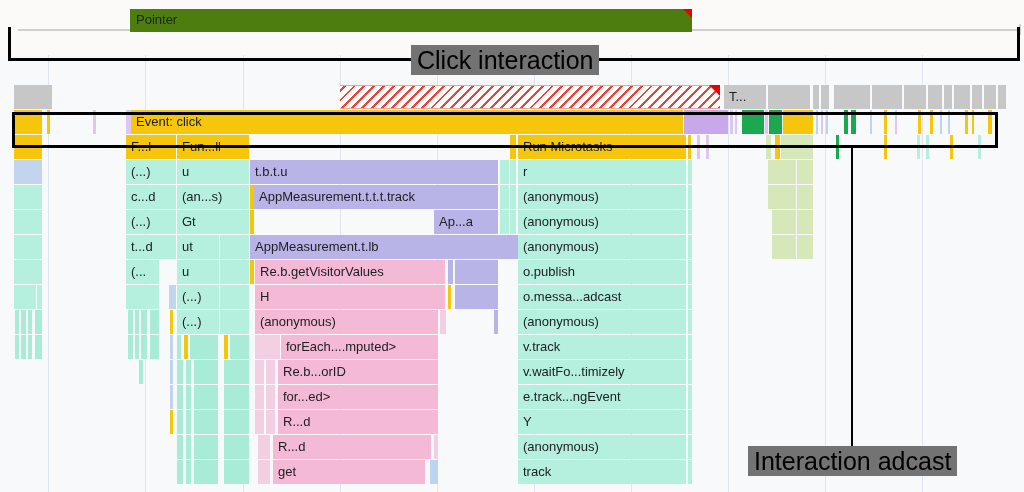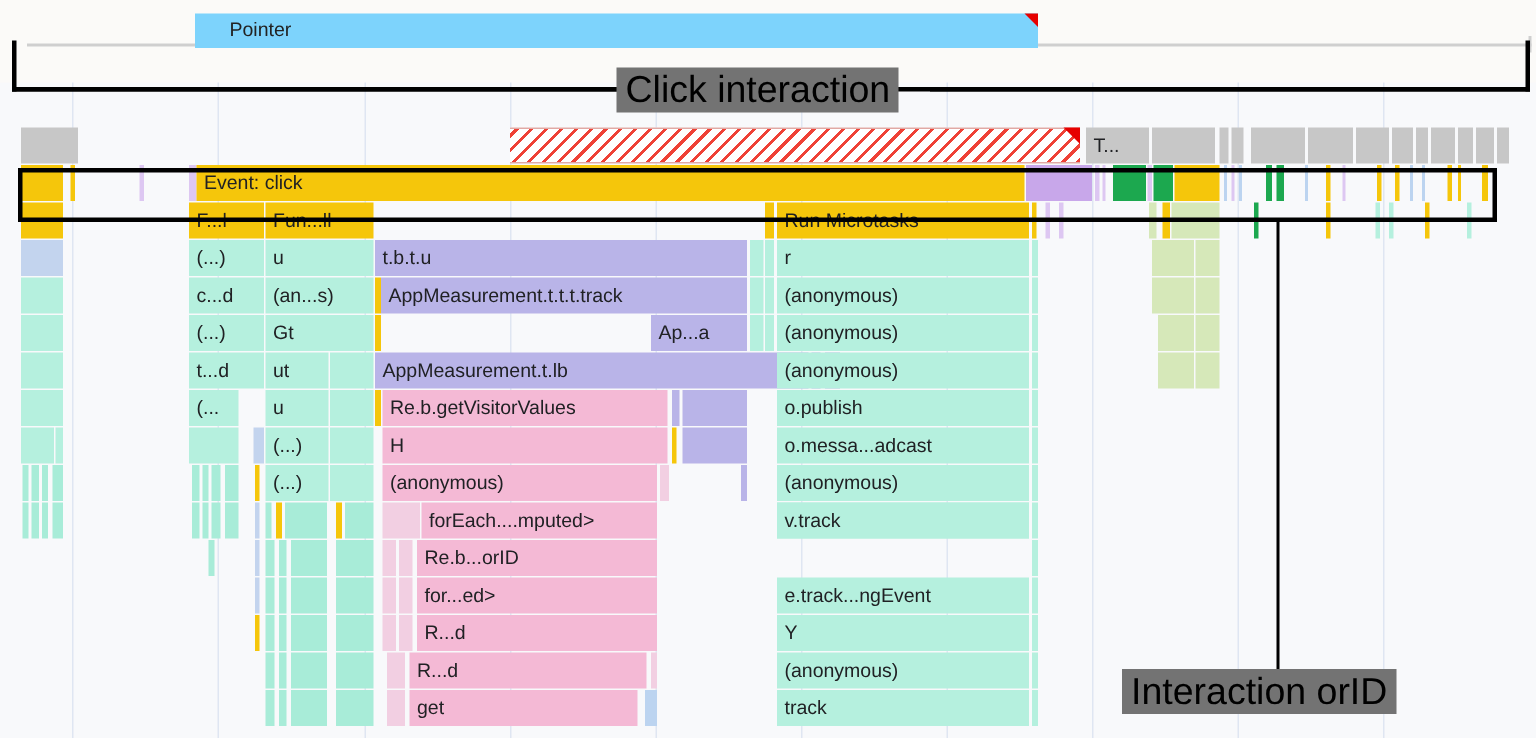--- a/index.html
+++ b/index.html
@@ -26,22 +26,22 @@
 
   
   #timing-panel {
     position: absolute; left: 0; top: 0; width: 1024px; height: 55px;
     background: #fbfaf8; z-index: 2;
   }
   .timing-baseline {
     position: absolute; height: 2px; background: #cfcfcf;
   }
   .pointer-bar {
-    position: absolute; background: #7dd3fc; color: #222;
-    font-size: 13px; line-height: 22px; padding-left: 23px;
+    position: absolute; background: #4d7c0f; color: #222;
+    font-size: 13px; line-height: 22px; padding-left: 6px;
     white-space: nowrap; overflow: hidden;
   }
   .pointer-corner {
     position: absolute; width: 0; height: 0;
     border-top: 9px solid #e60000;
     border-left: 9px solid transparent;
   }
 
   
   .annot-box { position: absolute; border: 3px solid #000; background: transparent; z-index: 40; }
@@ -307,20 +307,21 @@
       <div class="frow" style="top: 275px;">
         <div class="blk c-mint2 noPad" style="left: 139px; width: 4px;"></div>
         <div class="blk c-blue noPad" style="left: 170px; width: 3px;"></div>
         <div class="blk c-mint2 noPad" style="left: 177px; width: 6px;"></div>
         <div class="blk c-mint2 noPad" style="left: 186px; width: 5px;"></div>
         <div class="blk c-mint2 noPad" style="left: 194px; width: 24px;"></div>
         <div class="blk c-mint2 noPad" style="left: 224px; width: 25px;"></div>
         <div class="blk c-pink2 noPad" style="left: 255px; width: 9px;"></div>
         <div class="blk c-pink2 noPad" style="left: 266px; width: 9px;"></div>
         <div class="blk c-pink" style="left: 278px; width: 160px;">Re.b...orID</div>
+        <div class="blk c-mint" style="left: 518px; width: 168px;">v.waitFo...timizely</div>
         <div class="blk c-mint noPad" style="left: 688px; width: 4px;"></div>
       </div>
       <div class="frow" style="top: 300px;">
         <div class="blk c-blue noPad" style="left: 170px; width: 3px;"></div>
         <div class="blk c-mint2 noPad" style="left: 177px; width: 6px;"></div>
         <div class="blk c-mint2 noPad" style="left: 186px; width: 5px;"></div>
         <div class="blk c-mint2 noPad" style="left: 194px; width: 24px;"></div>
         <div class="blk c-mint2 noPad" style="left: 224px; width: 25px;"></div>
         <div class="blk c-pink2 noPad" style="left: 255px; width: 9px;"></div>
         <div class="blk c-pink2 noPad" style="left: 266px; width: 9px;"></div>
@@ -364,15 +365,15 @@
       </div>
     </div>
 
   <div class="annot-box" style="left:8px; top:27px; width:1012px; height:34px; border-top:none;"></div>
   <div class="annot-line-h" style="left:8px; top:58px; width:404px;"></div>
   <div class="annot-line-h" style="left:620px; top:58px; width:400px;"></div>
   <div class="annot-label" style="left:411px; top:45px;">Click interaction</div>
 
   <div class="annot-box" style="left:12px; top:112px; width:986px; height:36px;"></div>
   <div class="annot-line-v" style="left:851px; top:148px; height:300px;"></div>
-  <div class="annot-label" style="left:748px; top:446px;">Interaction orID</div>
+  <div class="annot-label" style="left:748px; top:446px;">Interaction adcast</div>
 
 </div>
 
 </body></html>

